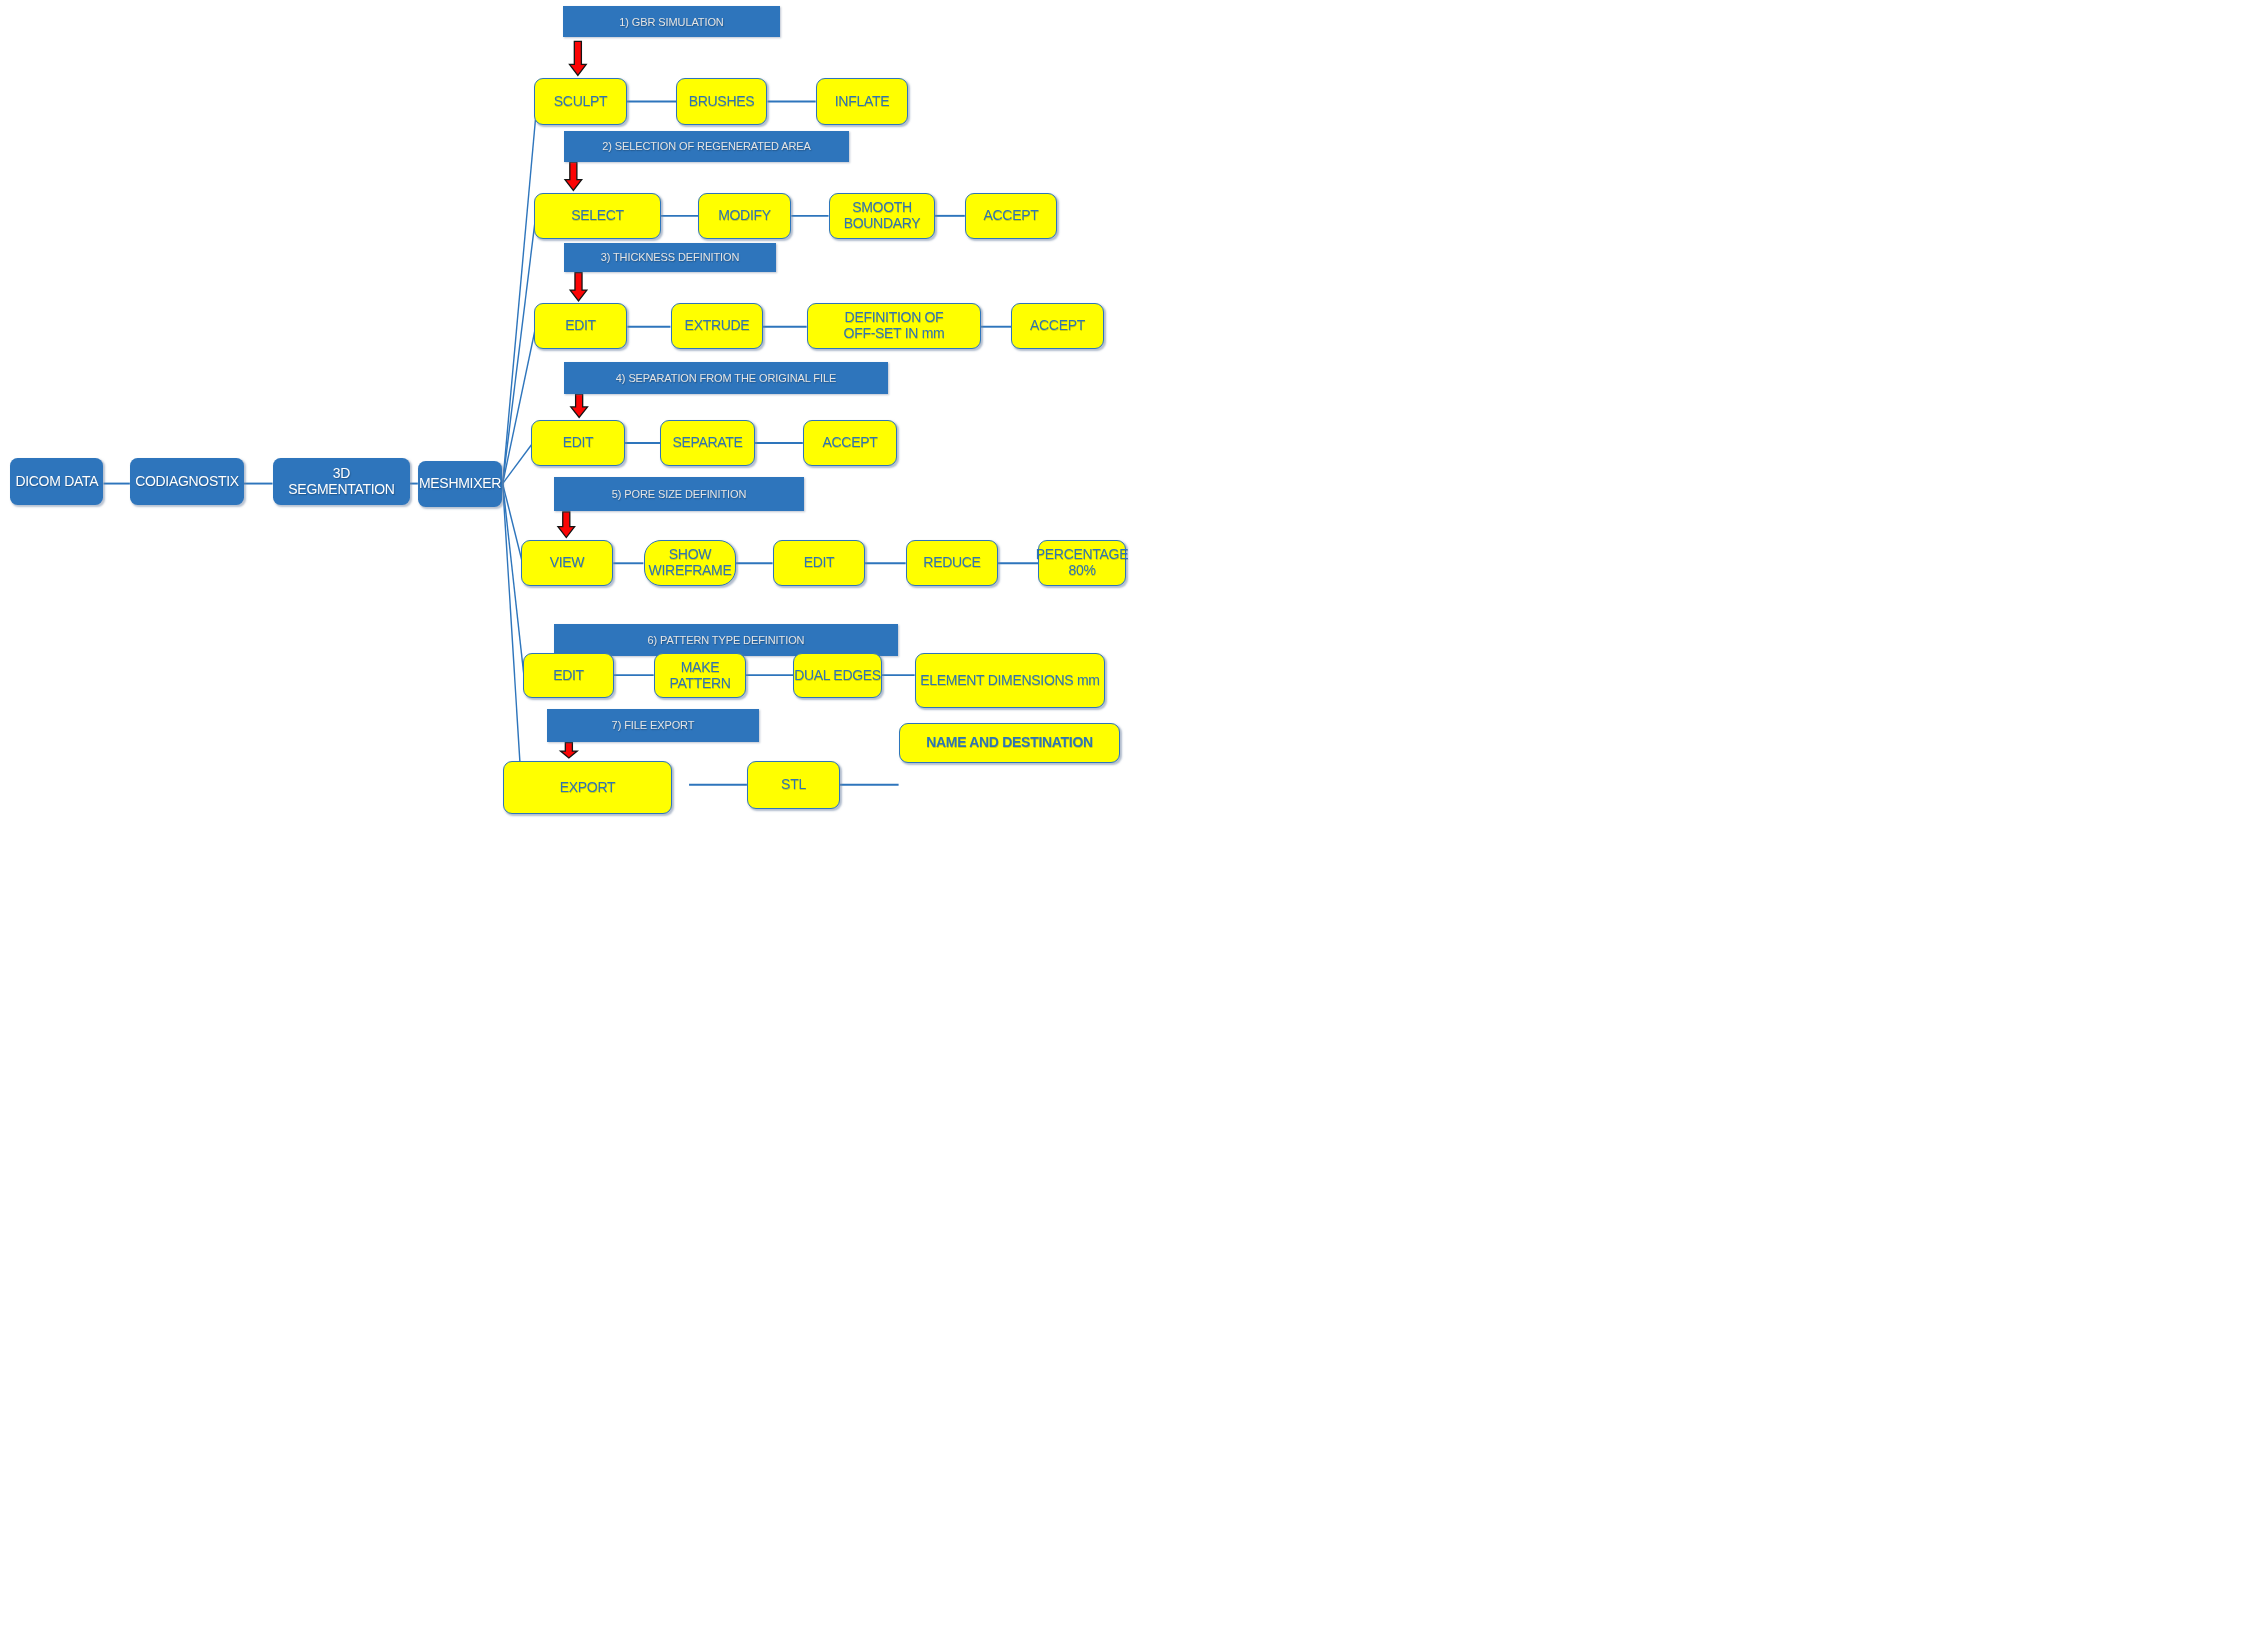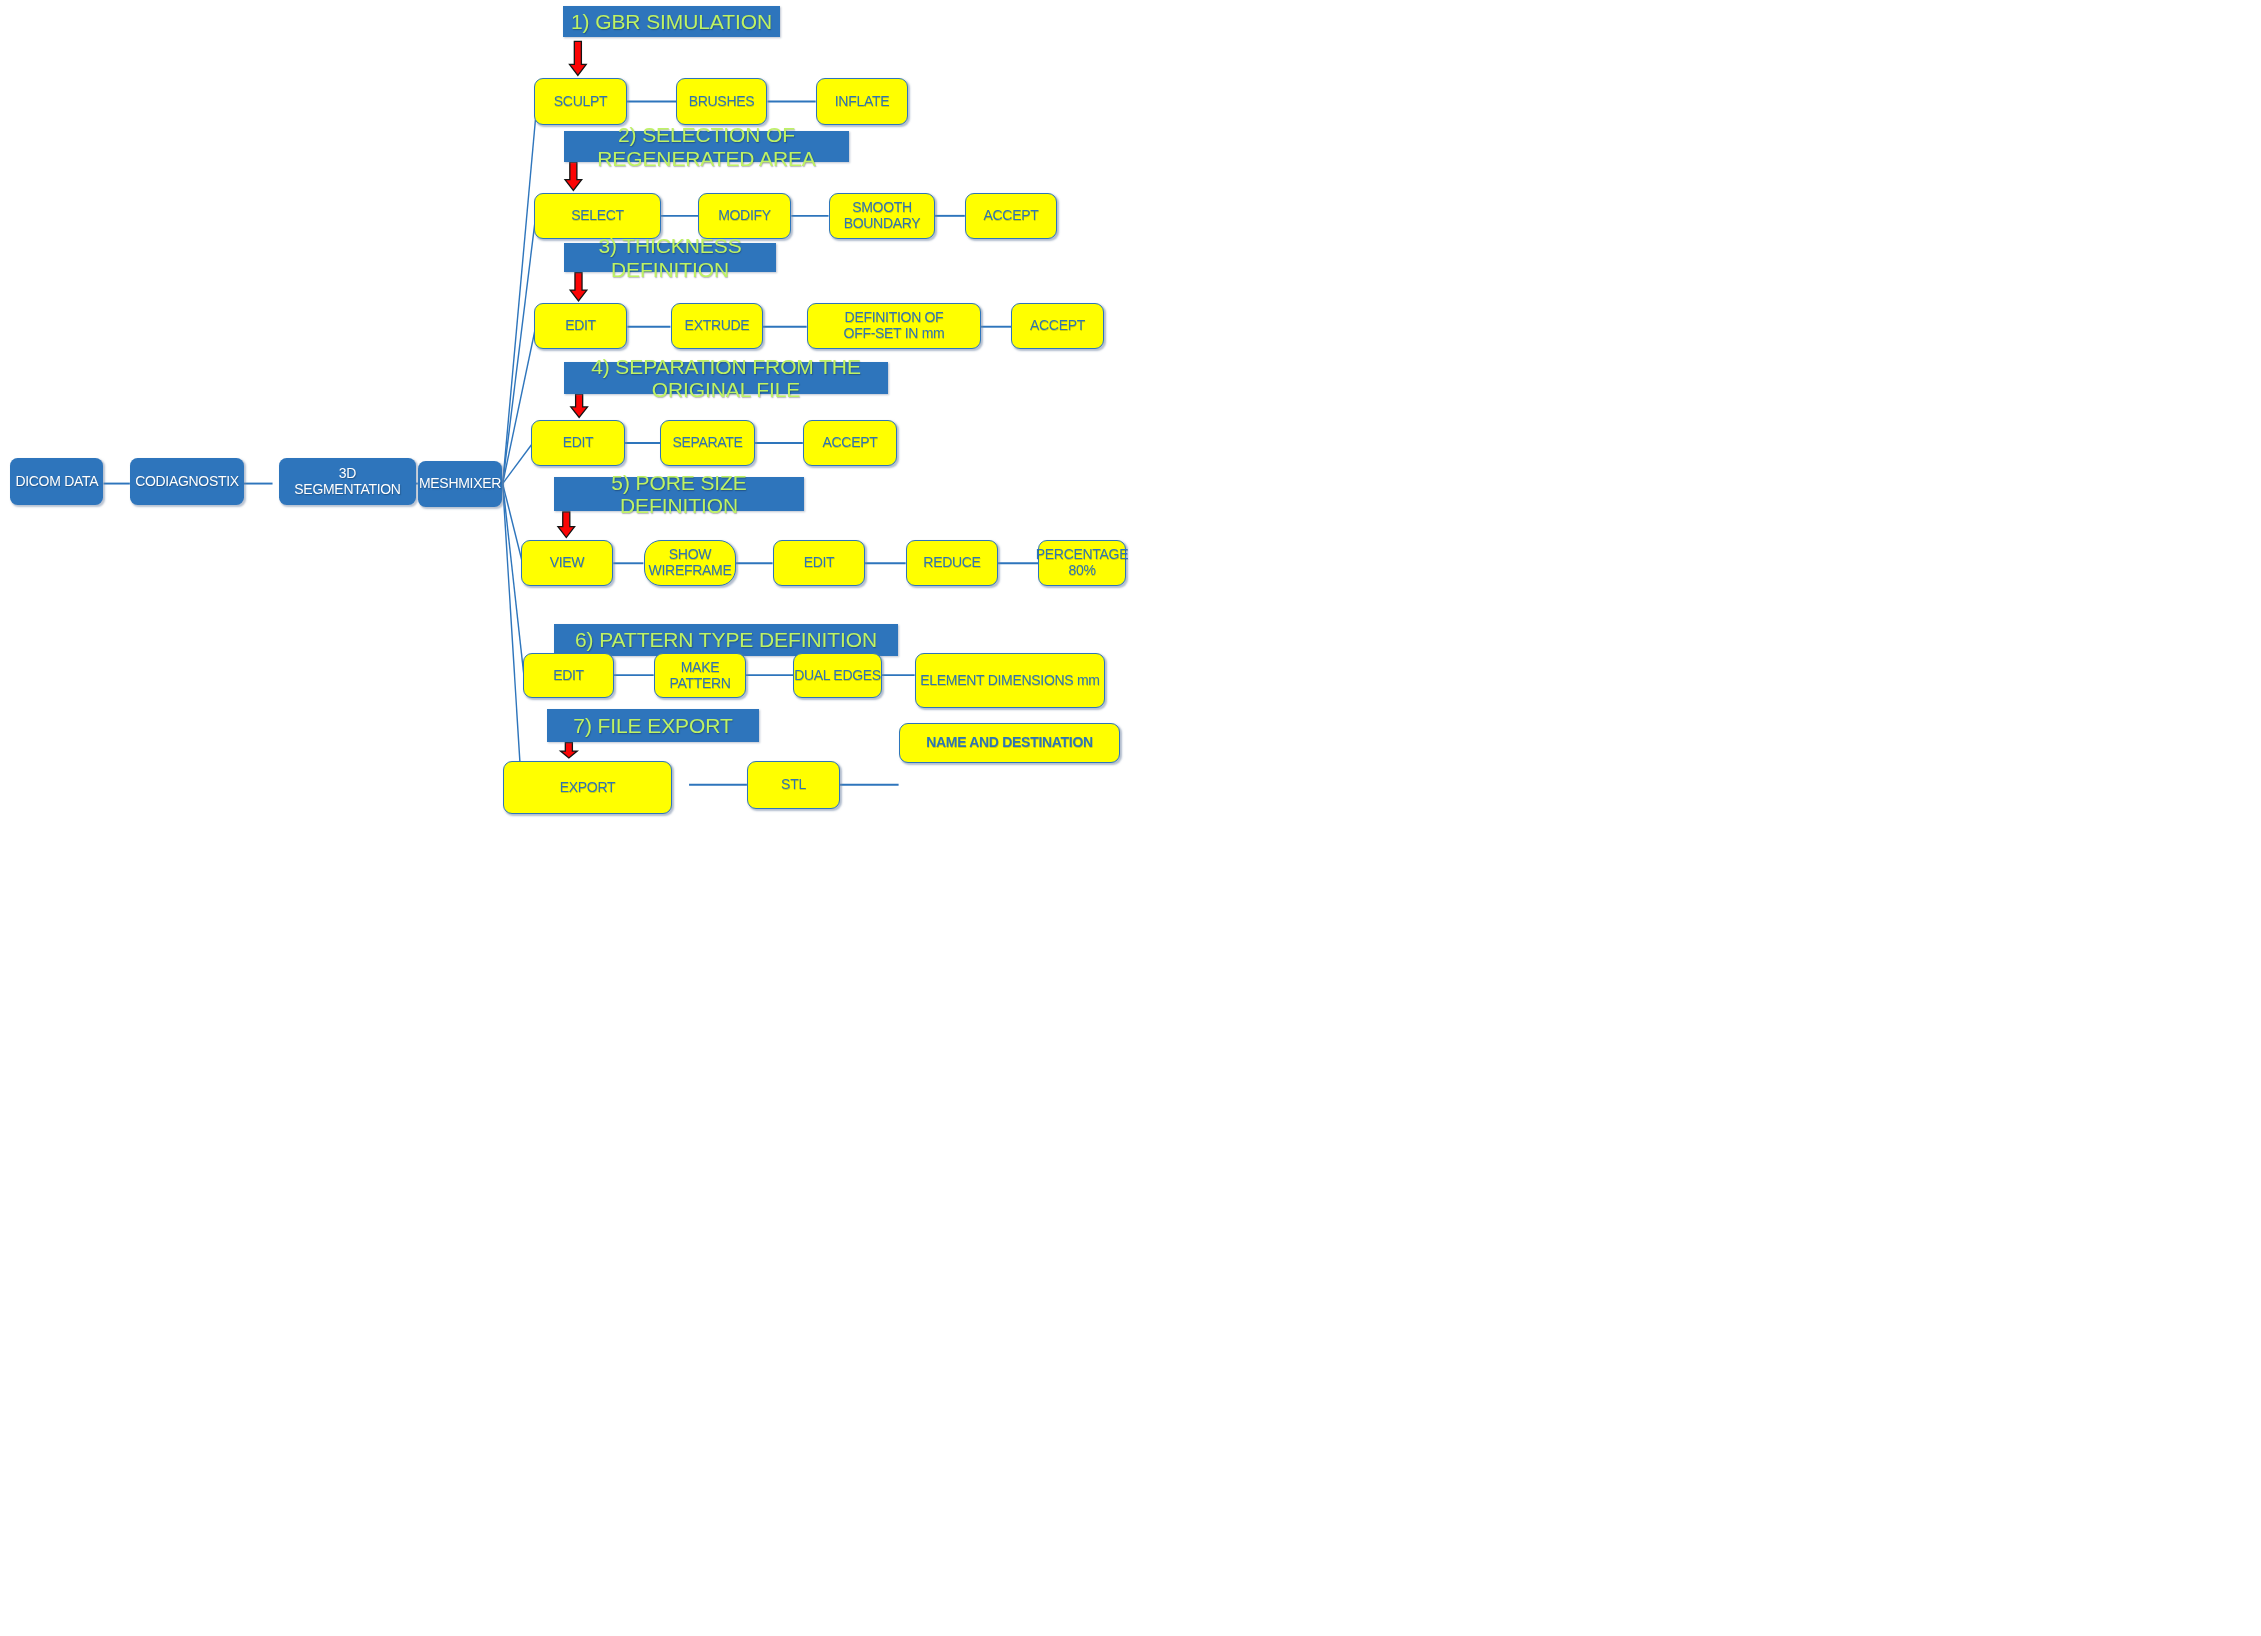--- a/index.html
+++ b/index.html
@@ -3,21 +3,21 @@
 <meta charset="utf-8">
 <style>
   html,body{margin:0;padding:0;background:#ffffff;}
   #canvas{
     position:relative;width:1130px;height:818px;background:#ffffff;overflow:hidden;
     font-family:"Liberation Sans",sans-serif;
   }
   #lines{position:absolute;left:0;top:0;width:1130px;height:818px;}
   .step-header{
     position:absolute;display:flex;align-items:center;justify-content:center;
-    color:#bef264;font-size:21px;letter-spacing:-0.1px;text-align:center;
+    color:#e5e5e5;font-size:11px;letter-spacing:-0.1px;text-align:center;
     box-shadow:0.6px 1.3px 1.9px rgba(110,125,150,.45);
     text-shadow:0.6px 1.3px 1.3px rgba(0,0,0,.30);
     white-space:pre-line;line-height:1.1;
   }
   .task-box{
     position:absolute;display:flex;align-items:center;justify-content:center;
     background:#FFFF00;border:1.9px solid #2E75BC;border-radius:9px;
     color:#2E74B5;font-size:14px;letter-spacing:-0.3px;text-align:center;
     box-shadow:1.3px 1.9px 1.9px rgba(115,135,165,.55);
     white-space:pre-line;line-height:1.12;box-sizing:border-box;
@@ -68,21 +68,21 @@
       <polygon points="893.5,64 904.5,64 904.5,100 912,100 899,117 886,100 893.5,100" fill="#FB0505" stroke="#141414" stroke-width="2"></polygon>
       <polygon points="886.5,252 897.5,252 897.5,279 905,279 892,296 879,279 886.5,279" fill="#FB0505" stroke="#141414" stroke-width="2"></polygon>
       <polygon points="894.5,424 905.5,424 905.5,451 913,451 900,468 887,451 894.5,451" fill="#FB0505" stroke="#141414" stroke-width="2"></polygon>
       <polygon points="895.5,613 906.5,613 906.5,632.8 914,632.8 901,649 888,632.8 895.5,632.8" fill="#FB0505" stroke="#141414" stroke-width="2"></polygon>
       <polygon points="875.5,796 886.5,796 886.5,819 894,819 881,836 868,819 875.5,819" fill="#FB0505" stroke="#141414" stroke-width="2"></polygon>
       <polygon points="876.5,982 887.5,982 887.5,997.95 895,997.95 882,1011 869,997.95 876.5,997.95" fill="#FB0505" stroke="#141414" stroke-width="2"></polygon>
       <polygon points="879.5,1155 890.5,1155 890.5,1168.2 898,1168.2 885,1179 872,1168.2 879.5,1168.2" fill="#FB0505" stroke="#141414" stroke-width="2"></polygon>
     </svg>
 <div class="chain-box" style="left: 10.3px; top: 458px; width: 93px; height: 47px; background: rgb(46, 117, 188);">DICOM DATA</div>
     <div class="chain-box" style="left: 130px; top: 458px; width: 114px; height: 47px; background: rgb(46, 117, 188);">CODIAGNOSTIX</div>
-    <div class="chain-box" style="left: 279px; top: 458px; width: 137px; height: 47px; background: rgb(46, 117, 188);">3D
+    <div class="chain-box" style="left: 273px; top: 458px; width: 137px; height: 47px; background: rgb(46, 117, 188);">3D
 SEGMENTATION</div>
     <div class="chain-box" style="left: 418px; top: 461px; width: 84px; height: 46px; background: rgb(46, 117, 188);">MESHMIXER</div>
     <div class="step-header" style="left: 563px; top: 6.4px; width: 217px; height: 31px; background: rgb(46, 117, 188);">1) GBR SIMULATION</div>
     <div class="task-box" style="left: 534px; top: 78px; width: 93px; height: 47px;">SCULPT</div>
     <div class="task-box" style="left: 676px; top: 78px; width: 91px; height: 47px;">BRUSHES</div>
     <div class="task-box" style="left: 816px; top: 78px; width: 92px; height: 47px;">INFLATE</div>
     <div class="step-header" style="left: 564px; top: 131px; width: 285px; height: 31px; background: rgb(46, 117, 188);">2) SELECTION OF REGENERATED AREA</div>
     <div class="task-box" style="left: 534px; top: 193px; width: 127px; height: 46px;">SELECT</div>
     <div class="task-box" style="left: 698px; top: 193px; width: 93px; height: 46px;">MODIFY</div>
     <div class="task-box" style="left: 829px; top: 193px; width: 106px; height: 46px;">SMOOTH

